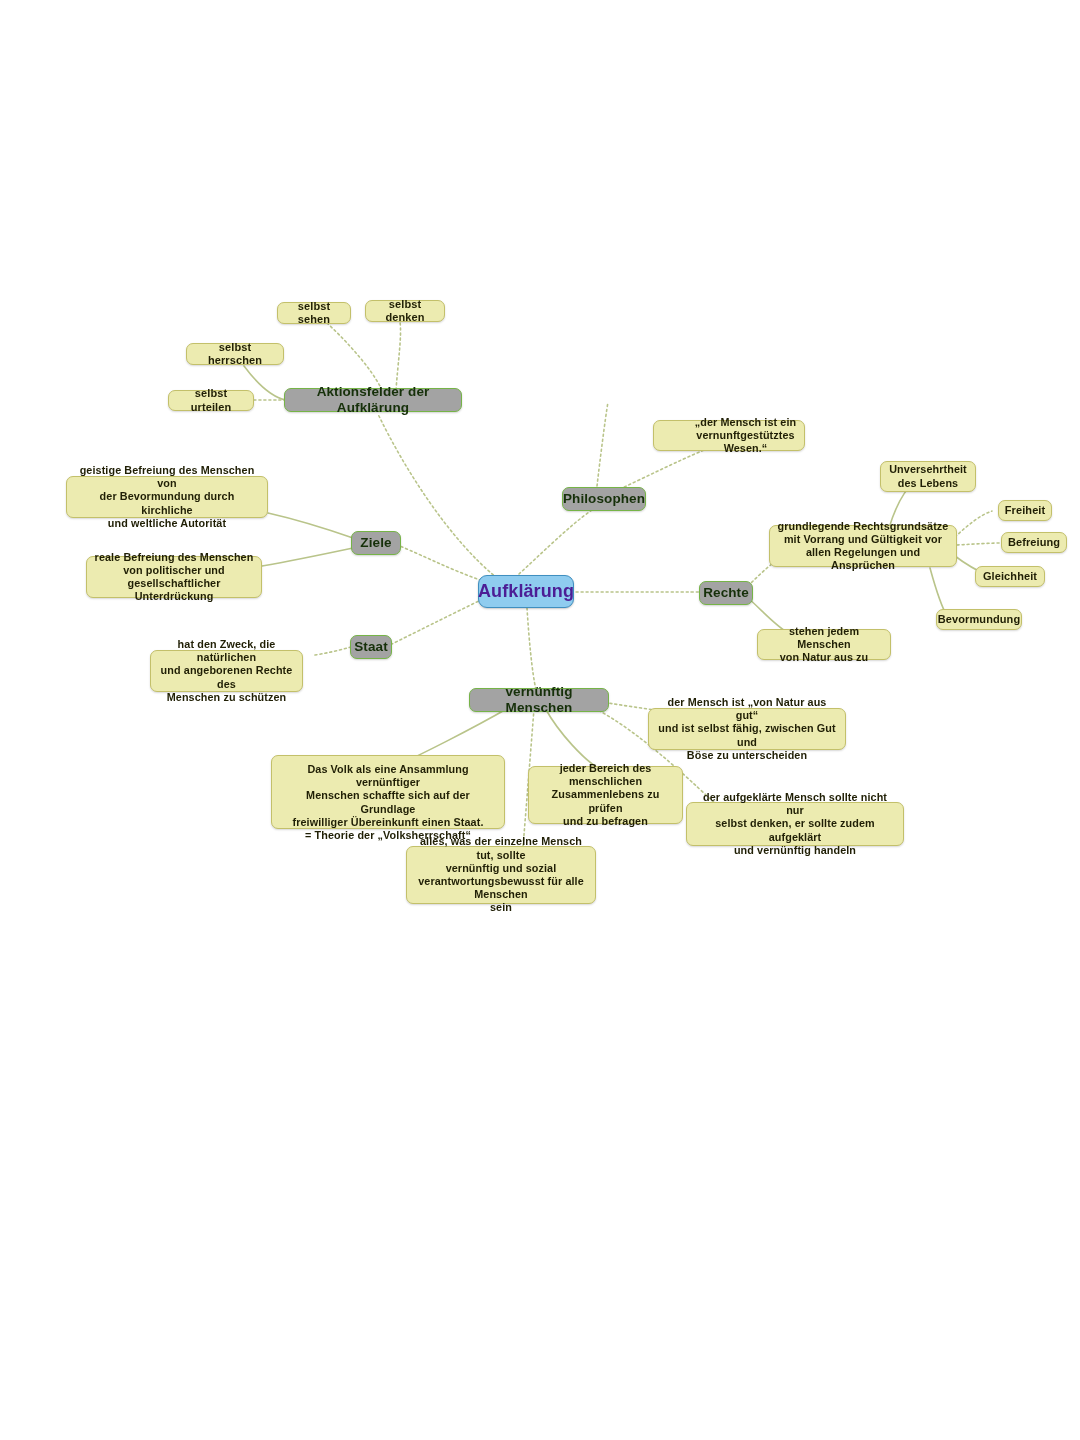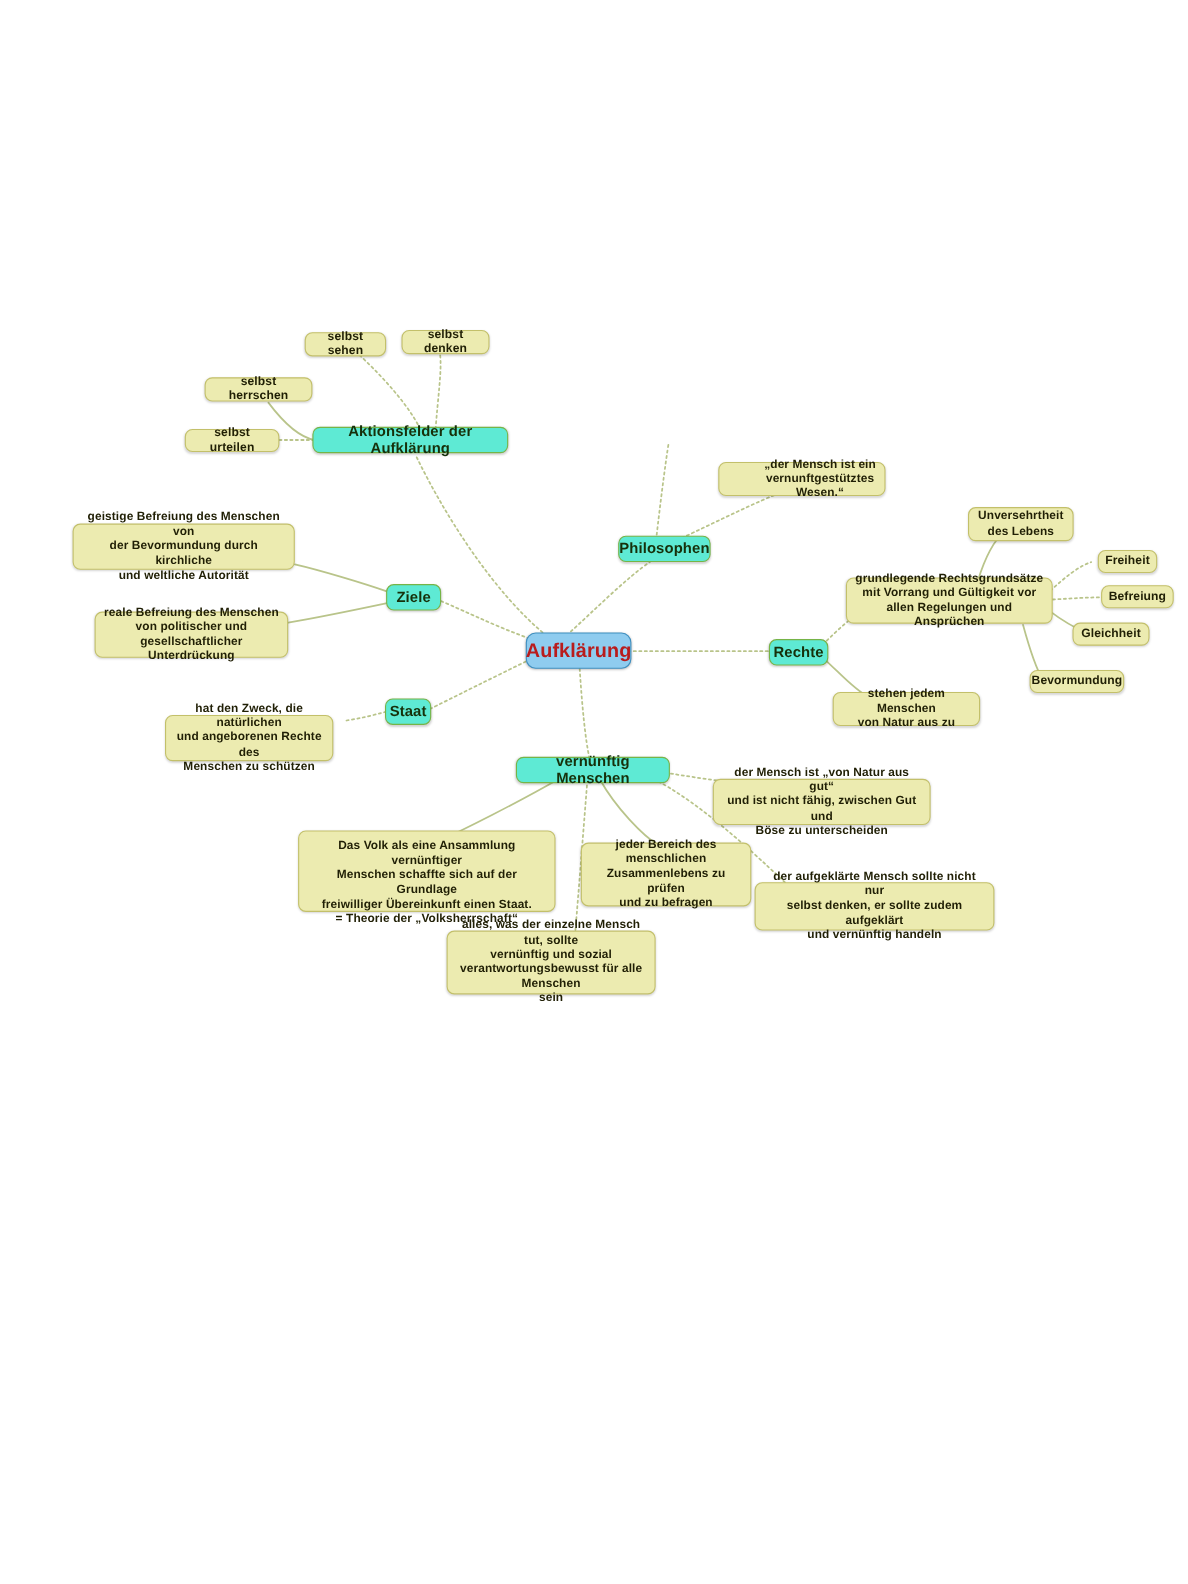--- a/index.html
+++ b/index.html
@@ -41,25 +41,25 @@
     padding: 4px 7px;
     line-height: 1.22;
     white-space: pre-line;
     letter-spacing: 0.1px;
   }
   .node.root {
     background: #8fccef;
     border: 1.4px solid #3f8fc0;
     border-radius: 9px;
     font-size: 18px;
-    color: #b91c1c;
+    color: #4c1d95;
     box-shadow: 0 1px 2px rgba(0,0,0,0.22);
   }
   .node.branch {
-    background: #5eead4;
+    background: #a3a3a3;
     border: 1.2px solid #76b447;
     font-size: 13.5px;
     color: #16300a;
     box-shadow: 0 1px 2px rgba(0,0,0,0.18);
   }
   .node.leaf {
     background: #ecebb0;
     border: 1.1px solid #c3c06a;
     font-size: 10.8px;
     color: #201f05;
@@ -219,21 +219,21 @@
 
   <div class="node leaf" style="left:406px; top:846px; width:190px; height:58px;">
     <span>alles, was der einzelne Mensch tut, sollte
 vernünftig und sozial
 verantwortungsbewusst für alle Menschen
 sein</span>
   </div>
 
   <div class="node leaf" style="left:648px; top:708px; width:198px; height:42px;">
     <span>der Mensch ist „von Natur aus gut“
-und ist nicht fähig, zwischen Gut und
+und ist selbst fähig, zwischen Gut und
 Böse zu unterscheiden</span>
   </div>
 
   <div class="node leaf" style="left:686px; top:802px; width:218px; height:44px;">
     <span>der aufgeklärte Mensch sollte nicht nur
 selbst denken, er sollte zudem aufgeklärt
 und vernünftig handeln</span>
   </div>
 
 </div>

